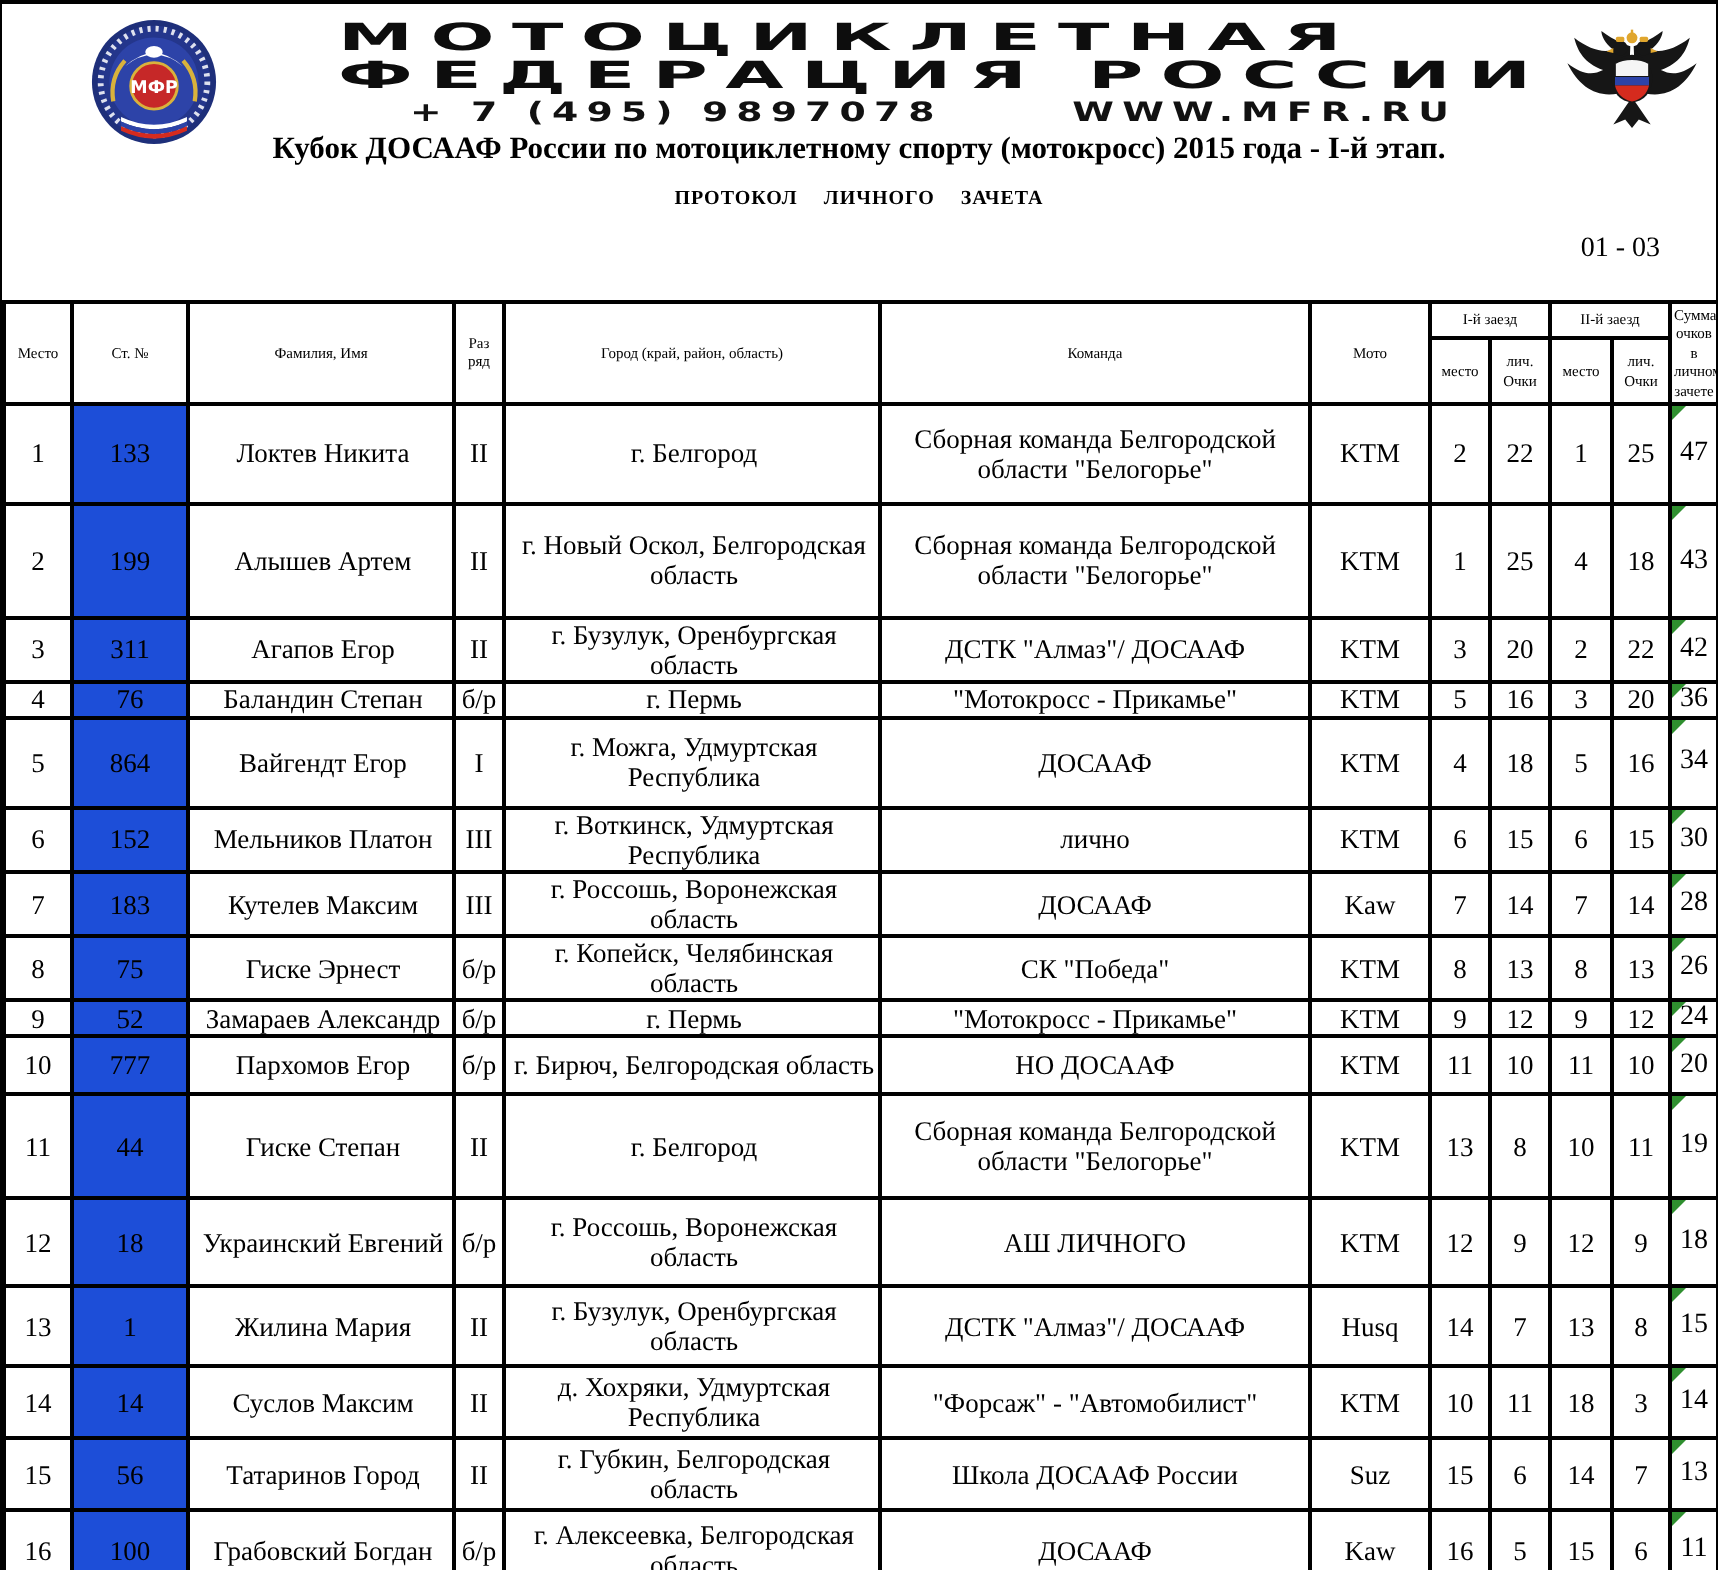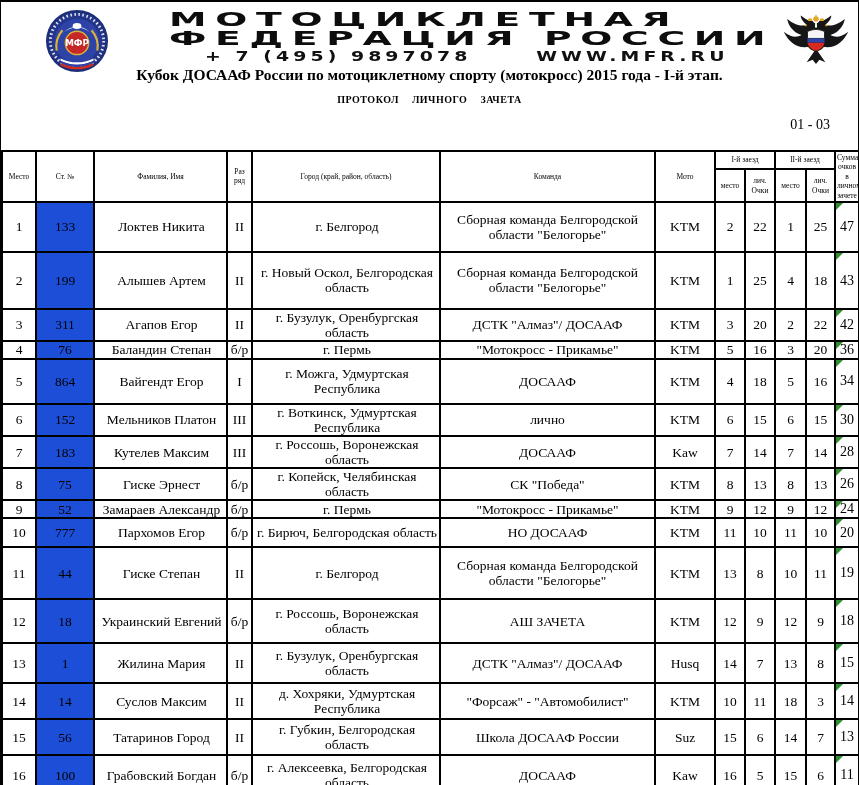--- a/index.html
+++ b/index.html
@@ -304,21 +304,21 @@
     <td>10</td>
     <td class="thin-l">11</td>
     <td class="total-cell">19</td>
   </tr>
           <tr style="height: 44px;">
     <td>12</td>
     <td class="yellow">18</td>
     <td class="l">Украинский Евгений</td>
     <td>б/р</td>
     <td class="l">г. Россошь, Воронежская область</td>
-    <td>АШ ЗАЧЕТА</td>
+    <td>АШ ЛИЧНОГО</td>
     <td>KTM</td>
     <td>12</td>
     <td class="thin-l">9</td>
     <td>12</td>
     <td class="thin-l">9</td>
     <td class="total-cell">18</td>
   </tr>
           <tr style="height: 40px;">
     <td>13</td>
     <td class="yellow">1</td>

